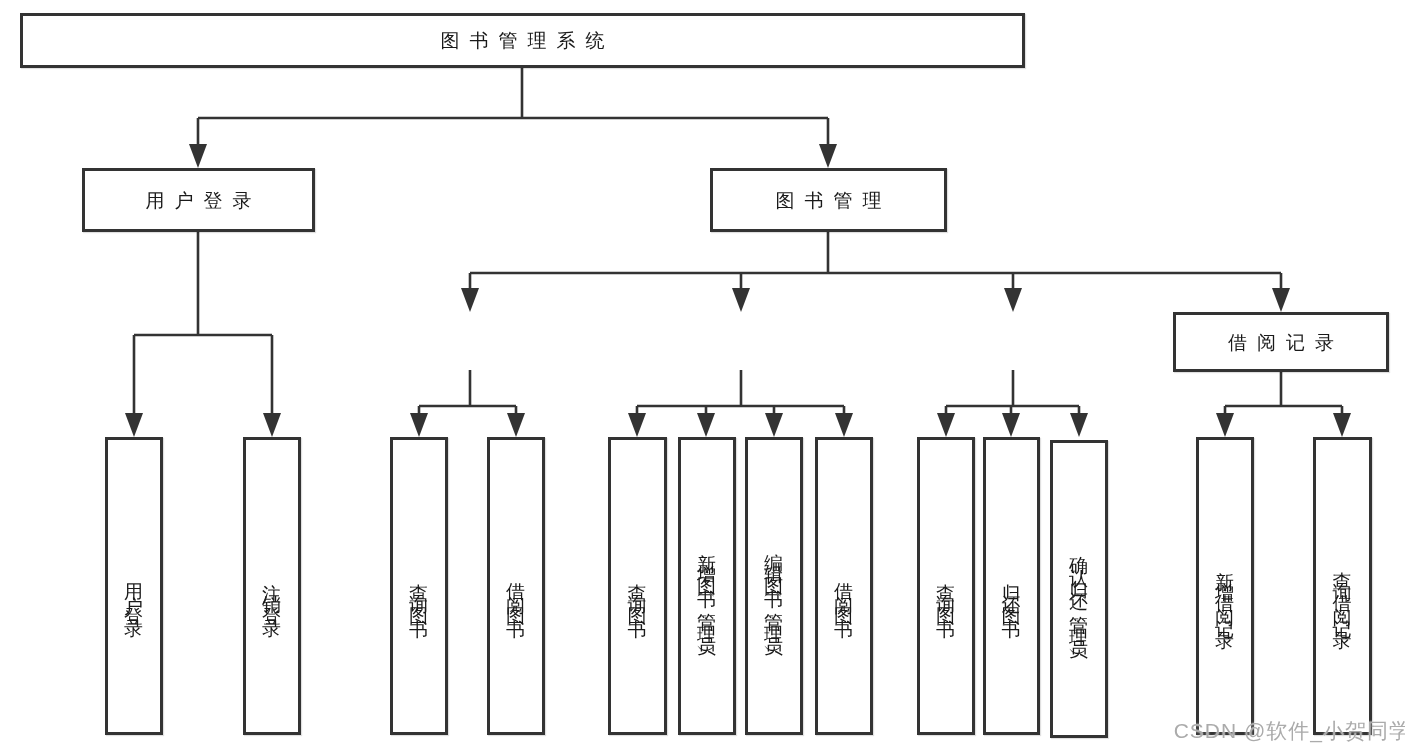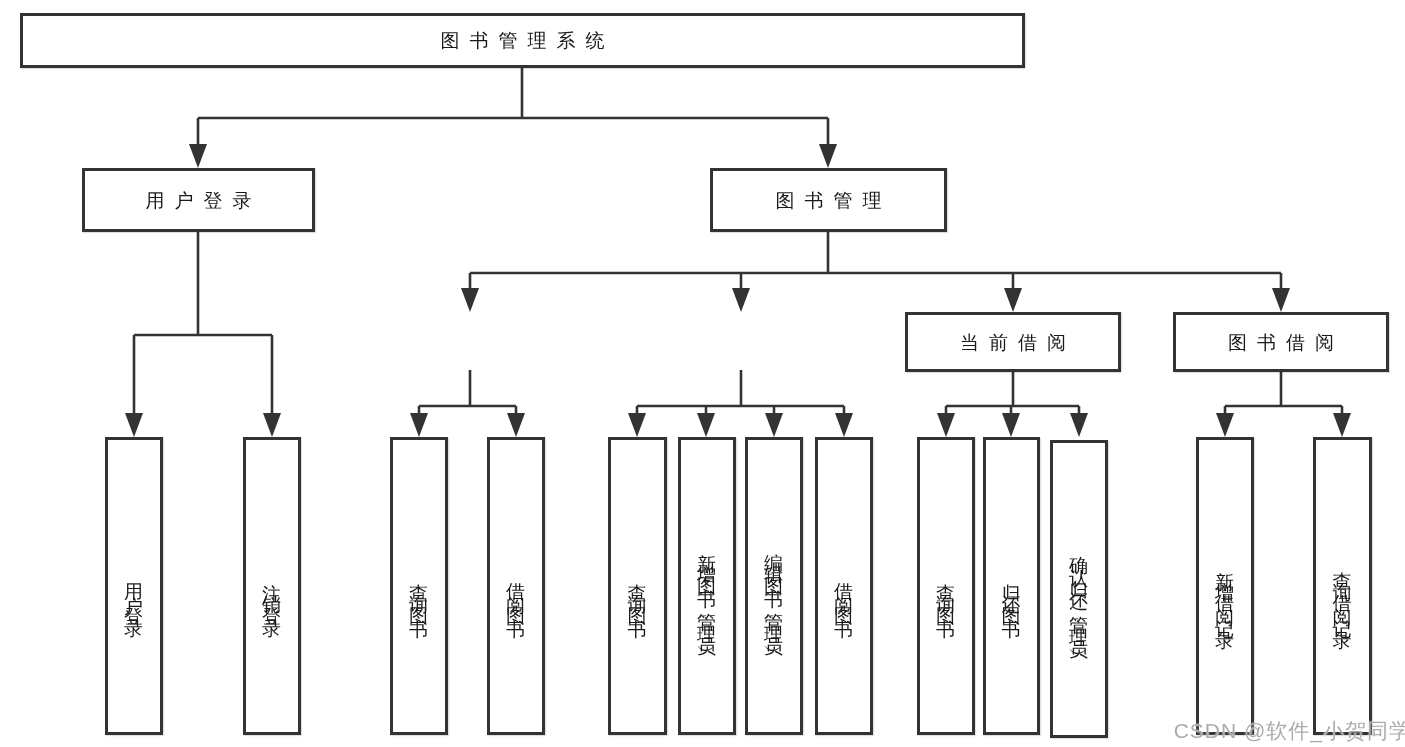--- a/index.html
+++ b/index.html
@@ -116,25 +116,22 @@
     <span class="lbl">图书管理系统</span>
   </div>
 
   <div class="box h" style="left:82px; top:168px; width:233px; height:64px;">
     <span class="lbl">用户登录</span>
   </div>
   <div class="box h" style="left:710px; top:168px; width:237px; height:64px;text-align:right;">
     <span class="lbl">图书管理</span>
   </div>
 
-  <div class="box h" style="left:905px; top:312px; width:216px; height:60px;">
-    <span class="lbl">当前借阅</span>
-  </div>
   <div class="box h" style="left:1173px; top:312px; width:216px; height:60px;">
-    <span class="lbl">图书借阅</span>
+    <span class="lbl">借阅记录</span>
   </div>
 
   <div class="box v" style="left:105px; top:437px; width:58px; height:298px;">
     <span class="lbl">用户登录</span>
   </div>
   <div class="box v" style="left:243px; top:437px; width:58px; height:298px;">
     <span class="lbl">注销登录</span>
   </div>
 
   <div class="box v" style="left:390px; top:437px; width:58px; height:298px;">

